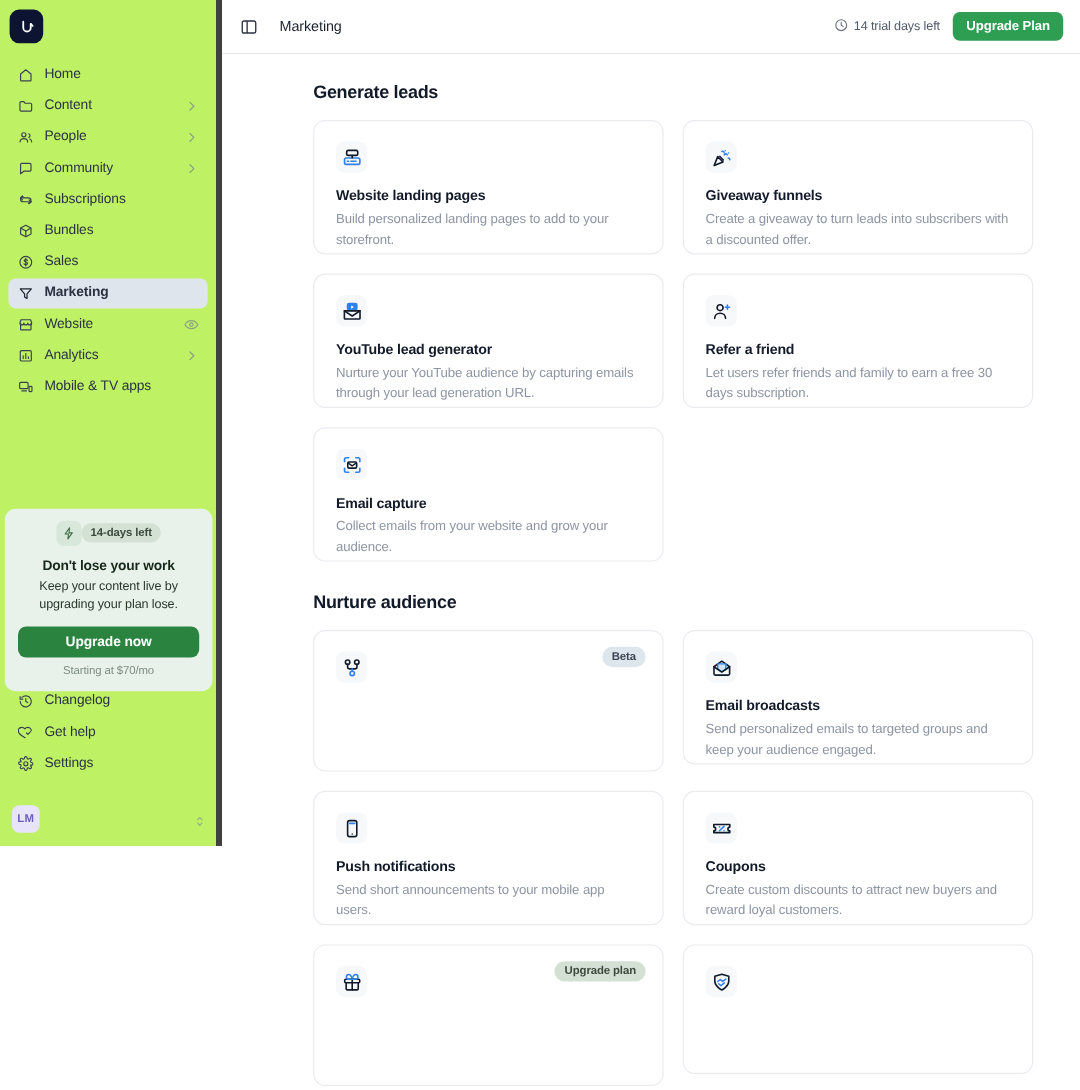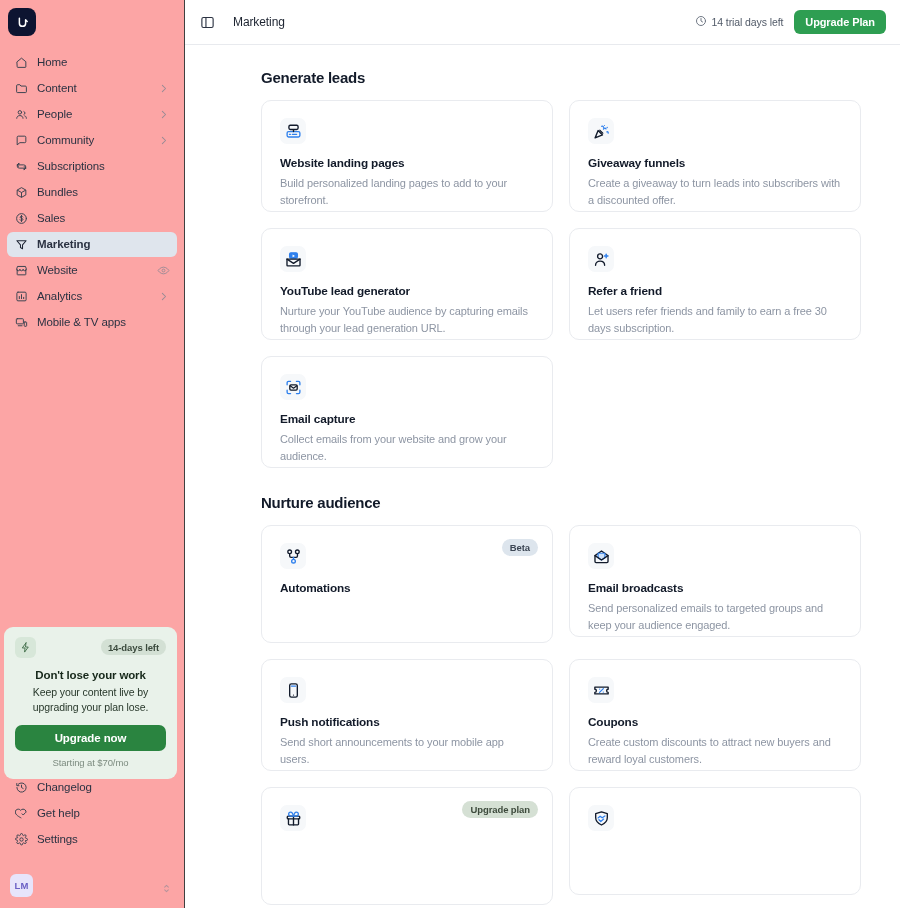--- a/index.html
+++ b/index.html
@@ -7,23 +7,23 @@
     width: 900px; height: 908px;
     font-family: "Liberation Sans", sans-serif;
     background: #ffffff;
     overflow: hidden;
     -webkit-font-smoothing: antialiased;
   }
   .app { display: flex; width: 900px; height: 908px; }
 
   
   .sidebar {
-    width: 185px; min-width: 185px; height: 908px;
-    background: #fca5a5;
-    border-right: 1px solid #404040;
+    width: 185px; min-width: 185px; height: 705px;
+    background: #bef264;
+    border-right: 5px solid #404040;
     display: flex; flex-direction: column;
     position: relative;
   }
   .logo-wrap { padding: 8px 0 0 8px; height: 46px; }
   .logo {
     width: 28px; height: 28px; border-radius: 8px;
     background: #0d1431;
     display: flex; align-items: center; justify-content: center;
   }
   .logo svg { display: block; }
@@ -45,21 +45,21 @@
   .nav-item .eye { width: 13px; height: 13px; opacity: .7; flex-shrink: 0; }
 
   
   .trial-card {
     position: absolute; left: 4px; bottom: 129px;
     width: 173px;
     background: #e9f2ea;
     border-radius: 9px;
     padding: 10px 11px 11px 11px;
   }
-  .trial-top { display: flex; align-items: center; justify-content: space-between; }
+  .trial-top { display: flex; align-items: center; justify-content: center; }
   .trial-badge-ico {
     width: 21px; height: 21px; border-radius: 6px;
     background: #d7e7d9;
     display: flex; align-items: center; justify-content: center;
   }
   .trial-days {
     background: #d3e0d4; color: #3b4a3d;
     font-size: 9.5px; font-weight: 600;
     padding: 2.5px 7px; border-radius: 10px;
     letter-spacing: -0.1px;
@@ -475,21 +475,20 @@
               <span class="card-badge badge-beta">Beta</span>
               <span class="card-ico">
                 <svg width="17" height="17" viewBox="0 0 24 24" fill="none" stroke-linejoin="round" stroke-linecap="round">
       <circle cx="6.6" cy="5.4" r="2.6" stroke="#111a2b" stroke-width="1.9"></circle>
       <circle cx="17.4" cy="5.4" r="2.6" stroke="#111a2b" stroke-width="1.9"></circle>
       <circle cx="12" cy="18.6" r="2.6" stroke="#2f80ed" stroke-width="1.9"></circle>
       <path d="M6.6 8v3.2a2 2 0 0 0 2 2h7a2 2 0 0 0 2-2V8" stroke="#111a2b" stroke-width="1.9"></path>
       <path d="M12 13.2V16" stroke="#2f80ed" stroke-width="1.9"></path>
     </svg>
               </span>
-              <div class="card-title">Automations</div>
             </div>
             <div class="card">
               <span class="card-ico">
                 <svg width="17" height="17" viewBox="0 0 24 24" fill="none" stroke-linejoin="round" stroke-linecap="round">
       <path d="M2.8 10.8L12 4.2l9.2 6.6V19a1.6 1.6 0 0 1-1.6 1.6H4.4A1.6 1.6 0 0 1 2.8 19z" stroke="#111a2b" stroke-width="1.9"></path>
       <path d="M7.2 7.4h9.6v6.2l-4.8 3.2-4.8-3.2z" fill="#cfe3fb" stroke="#2f80ed" stroke-width="1.7"></path>
       <path d="M2.8 10.8l9.2 6.2 9.2-6.2" stroke="#111a2b" stroke-width="1.9"></path>
     </svg>
               </span>
               <div class="card-title">Email broadcasts</div>

